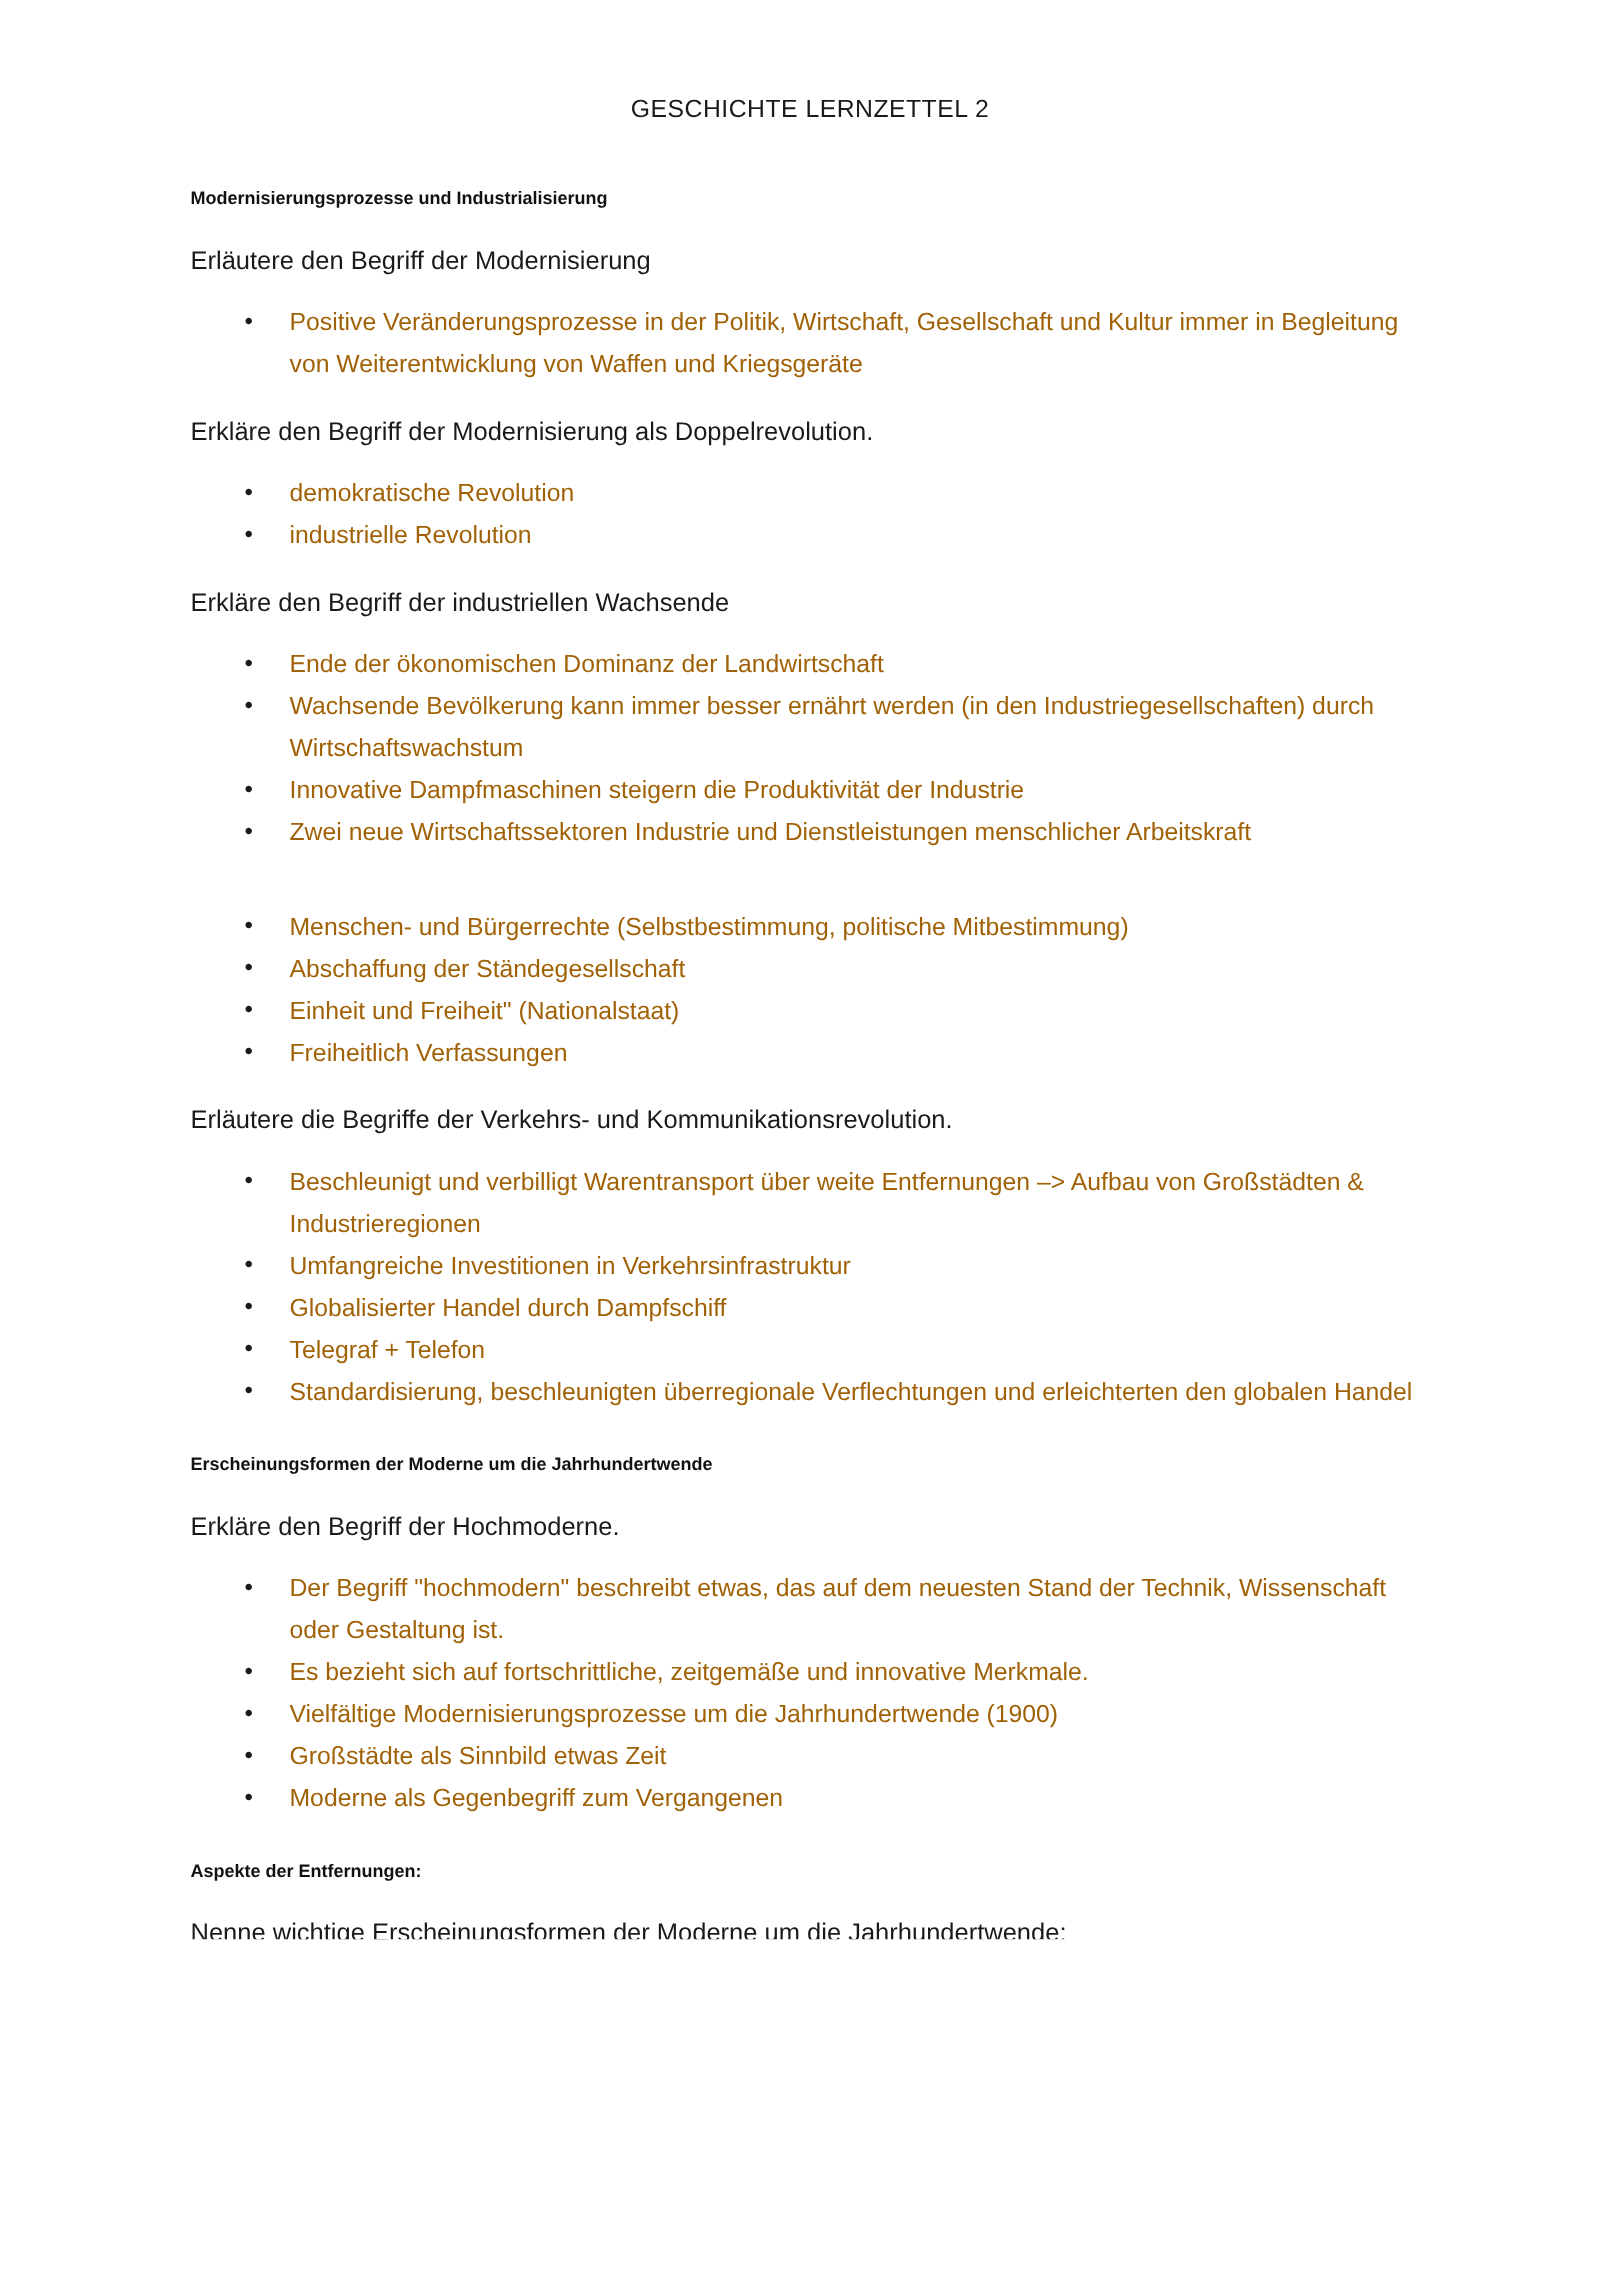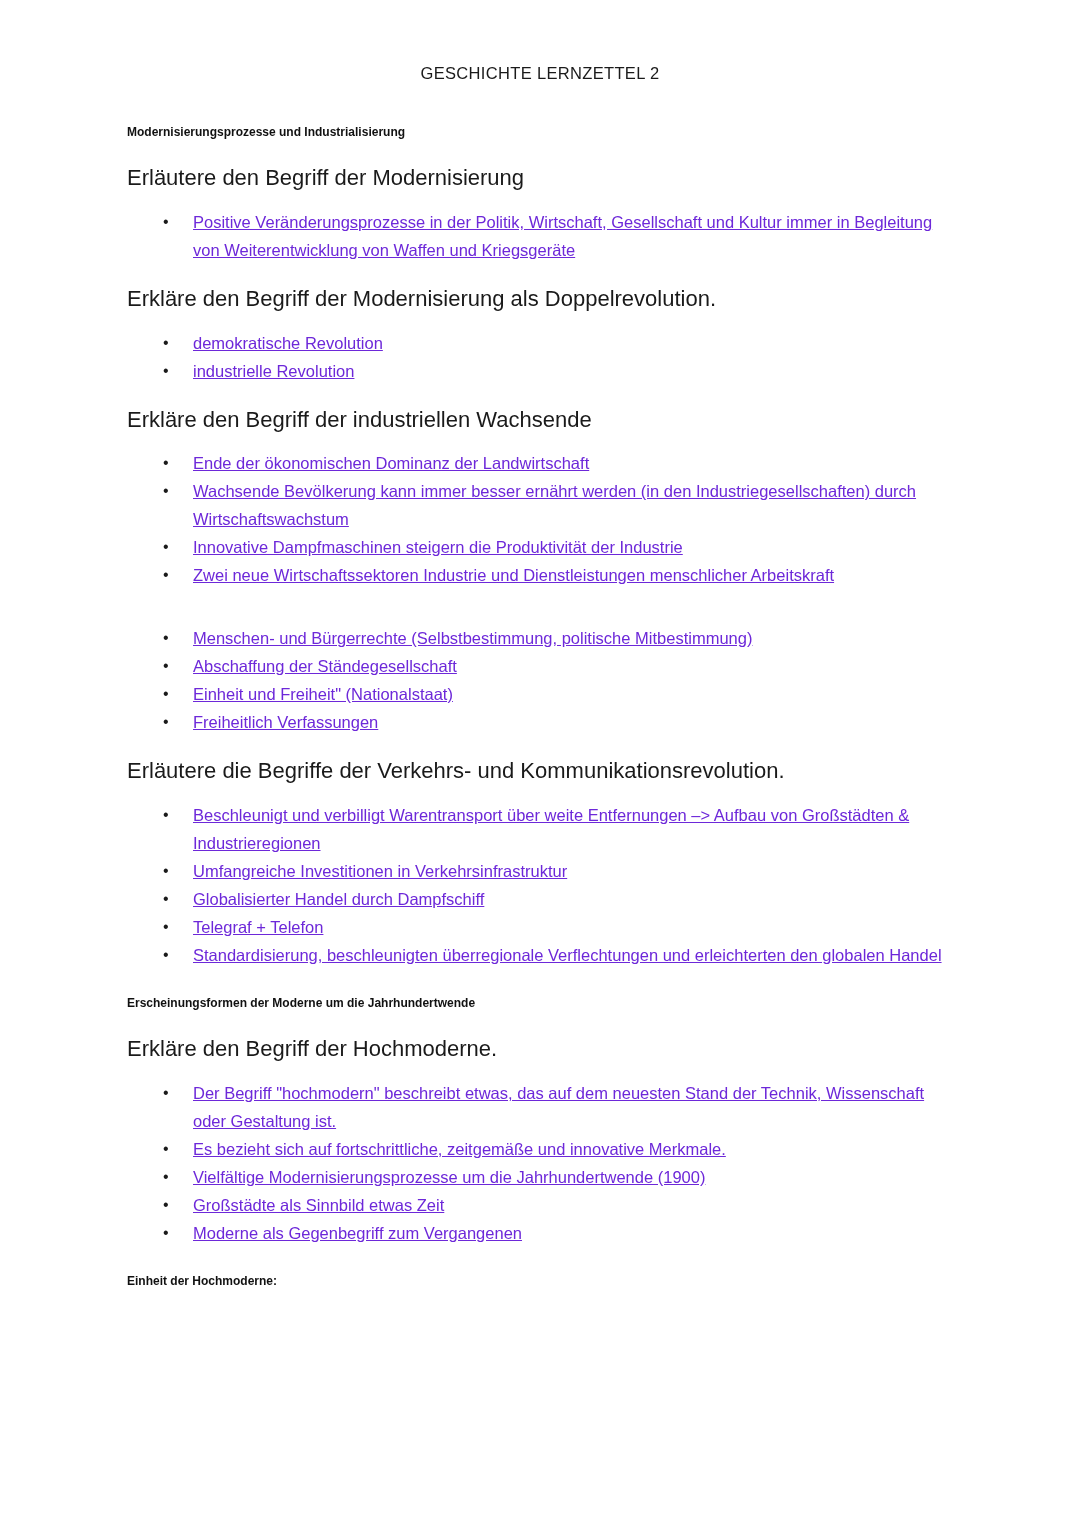--- a/index.html
+++ b/index.html
@@ -41,40 +41,39 @@
   }
   h2.section-heading {
     font-size: 12px;
     font-weight: bold;
     margin: 0 0 0 0;
     padding: 0;
     line-height: 1.35;
     color: #111111;
   }
   p.prompt {
-    font-size: 22px;
+    font-size: 17px;
     font-weight: 400;
     margin: 0;
     padding: 0;
     line-height: 1.35;
     color: #1a1a1a;
   }
   ul.bullets {
     list-style: none;
     margin: 0;
     padding: 0;
   }
   ul.bullets > li {
     position: relative;
     font-size: 16.5px;
     line-height: 28px;
     padding-left: 66px;
     margin: 0;
-    color: #6d28d9;
-    text-decoration: underline;
+    color: #a16207;
   }
   ul.bullets > li::before {
     content: "\2022";
     position: absolute;
     left: 36px;
     top: 0;
     font-size: 16px;
     line-height: 28px;
     color: #1a1a1a;
   }
@@ -139,18 +138,18 @@
       <p class="prompt">Erkläre den Begriff der Hochmoderne.</p>
       <div class="gap-before-list"></div>
       <ul class="bullets">
         <li>Der Begriff "hochmodern" beschreibt etwas, das auf dem neuesten Stand der Technik, Wissenschaft oder Gestaltung ist.</li>
         <li>Es bezieht sich auf fortschrittliche, zeitgemäße und innovative Merkmale.</li>
         <li>Vielfältige Modernisierungsprozesse um die Jahrhundertwende (1900)</li>
         <li>Großstädte als Sinnbild etwas Zeit</li>
         <li>Moderne als Gegenbegriff zum Vergangenen</li>
       </ul>
       <div class="gap-section"></div>
-      <h2 class="section-heading">Einheit der Hochmoderne:</h2>
+      <h2 class="section-heading">Aspekte der Entfernungen:</h2>
       <div class="gap-after-heading"></div>
       <p class="prompt">Nenne wichtige Erscheinungsformen der Moderne um die Jahrhundertwende:</p>
     </div>
 
 </div>
 
 </body></html>

